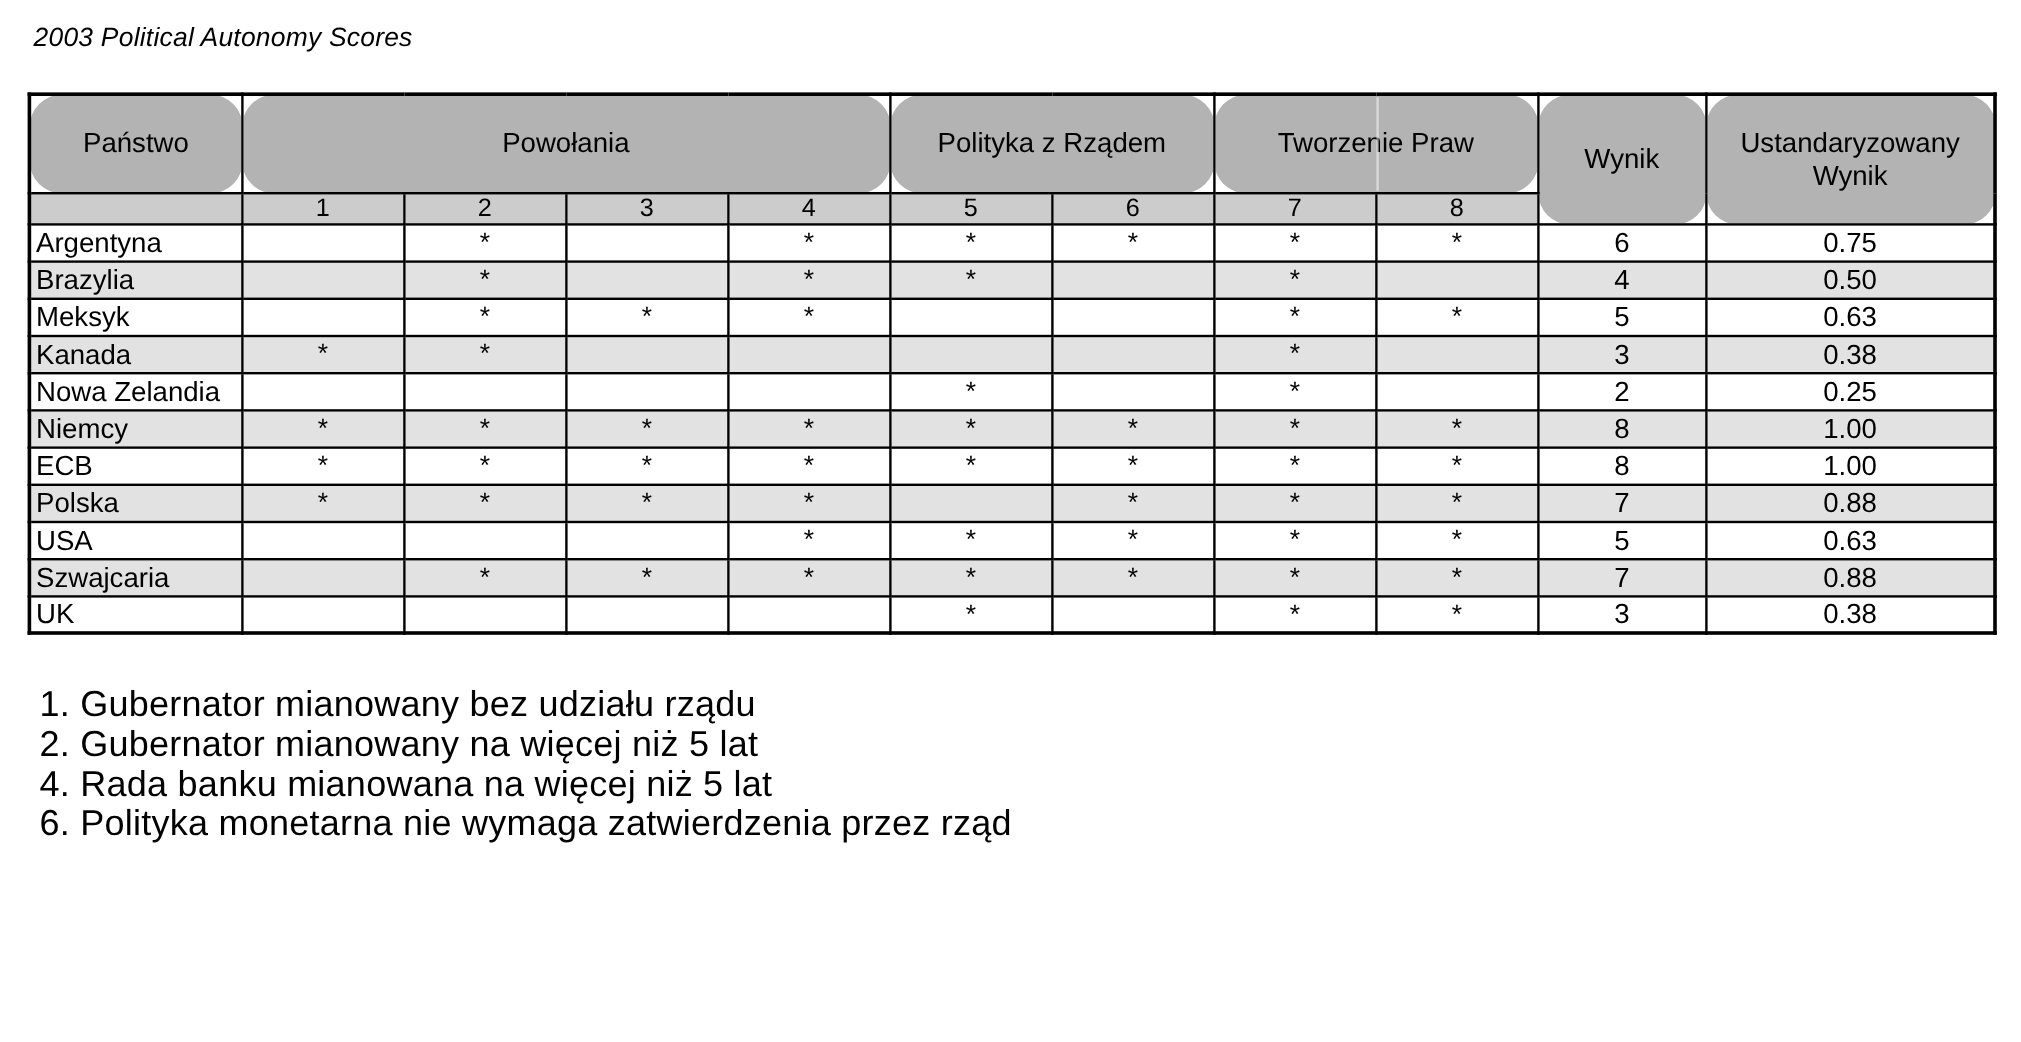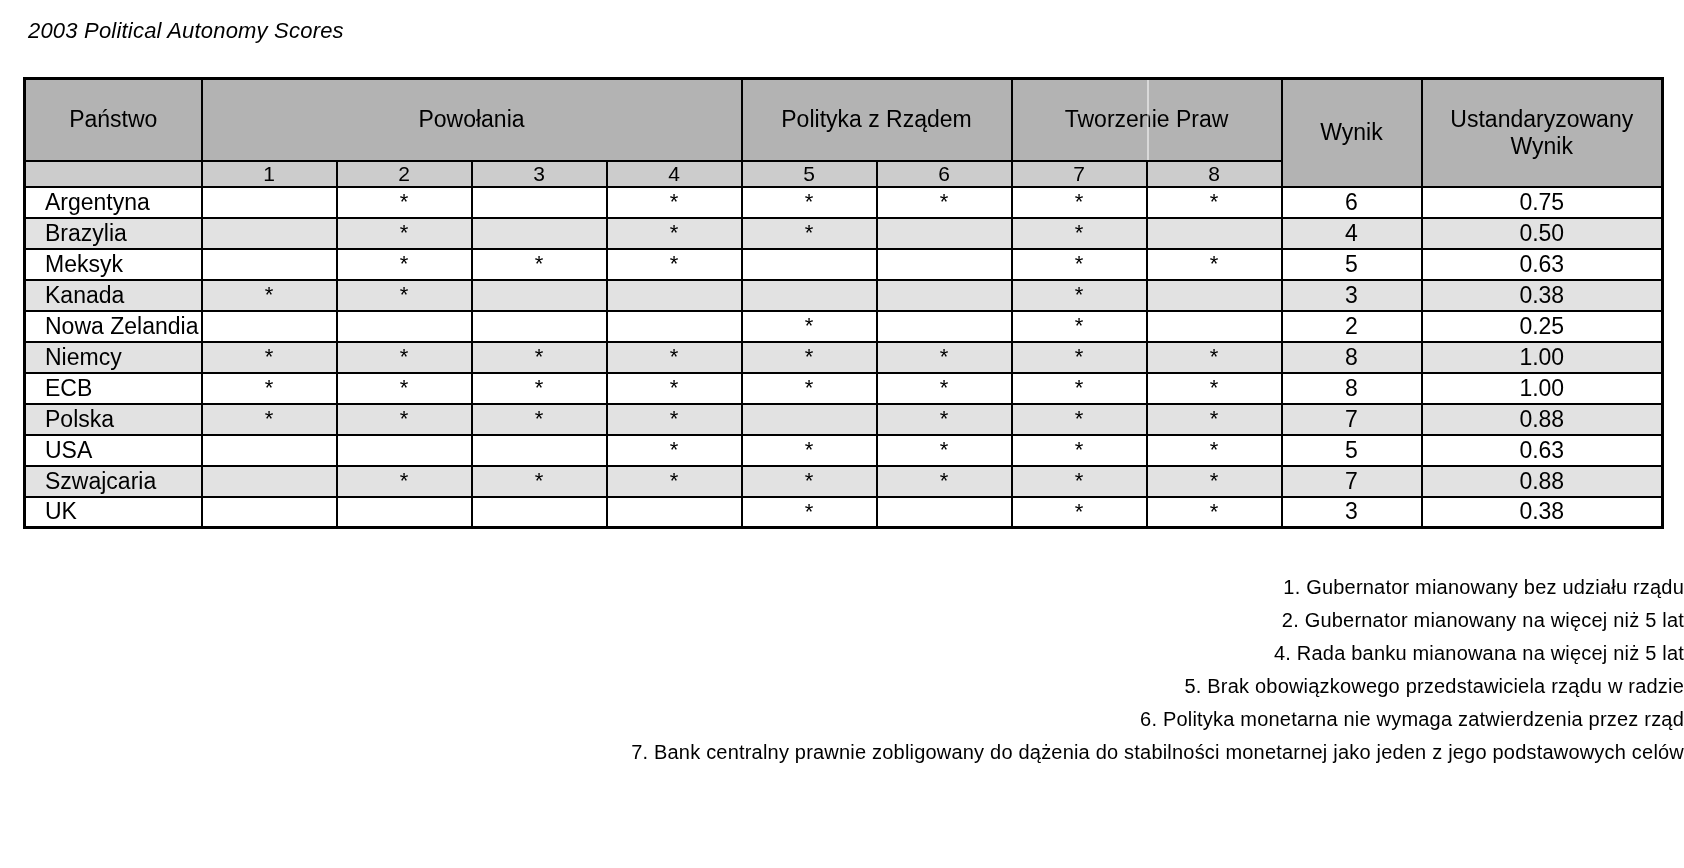--- a/index.html
+++ b/index.html
@@ -30,20 +30,21 @@
     overflow: hidden;
     white-space: nowrap;
   }
   tr.group-row th {
     height: 82px;
     background: #b3b3b3;
     font-weight: normal;
     font-size: 23px;
     text-align: center;
     vertical-align: middle;
+    border-radius: 26px;
   }
   tr.group-row th.std-hdr { white-space: normal; line-height: 27px; margin-left: 45px; }
   tr.group-row th.lawmaking-hdr { position: relative; margin-top: 45px; }
   .faint-divider {
     position: absolute;
     left: 50%; top: 0; bottom: 0;
     width: 2px;
     background: rgba(255,255,255,0.5);
   }
   tr.num-row th {
@@ -52,29 +53,28 @@
     font-weight: normal;
     font-size: 21px;
     text-align: center;
   }
   tbody td {
     height: 31px;
     font-size: 23px;
   }
   tbody tr:nth-child(even) { background: #e2e2e2; }
   tbody tr:nth-child(odd)  { background: #ffffff; }
-  td.country { text-align: left; padding-left: 19px; }
+  td.country { text-align: left; padding-left: 4px; }
   td.star    { text-align: center; font-size: 22px; }
   td.score, td.std { text-align: center; }
   .footnotes { margin: 42px 0 0 33px; }
   .footnote {
-    font-size: 20px;
+    font-size: 30px;
     line-height: 33px;
     letter-spacing: 0.2px;
-    text-align: right;
   }
 </style>
 </head>
 <body>
 
 <div class="page-title">2003 Political Autonomy Scores</div>
 
 <table class="scores">
   <colgroup>
     <col style="width:177px">
@@ -254,16 +254,14 @@
         <td class="score">3</td>
         <td class="std">0.38</td>
       </tr>
     </tbody>
 </table>
 
 <div class="footnotes">
     <div class="footnote">1. Gubernator mianowany bez udziału rządu</div>
     <div class="footnote">2. Gubernator mianowany na więcej niż 5 lat</div>
     <div class="footnote">4. Rada banku mianowana na więcej niż 5 lat</div>
-    <div class="footnote">5. Brak obowiązkowego przedstawiciela rządu w radzie</div>
     <div class="footnote">6. Polityka monetarna nie wymaga zatwierdzenia przez rząd</div>
-    <div class="footnote">7. Bank centralny prawnie zobligowany do dążenia do stabilności monetarnej jako jeden z jego podstawowych celów</div>
   </div>
 
 </body></html>

